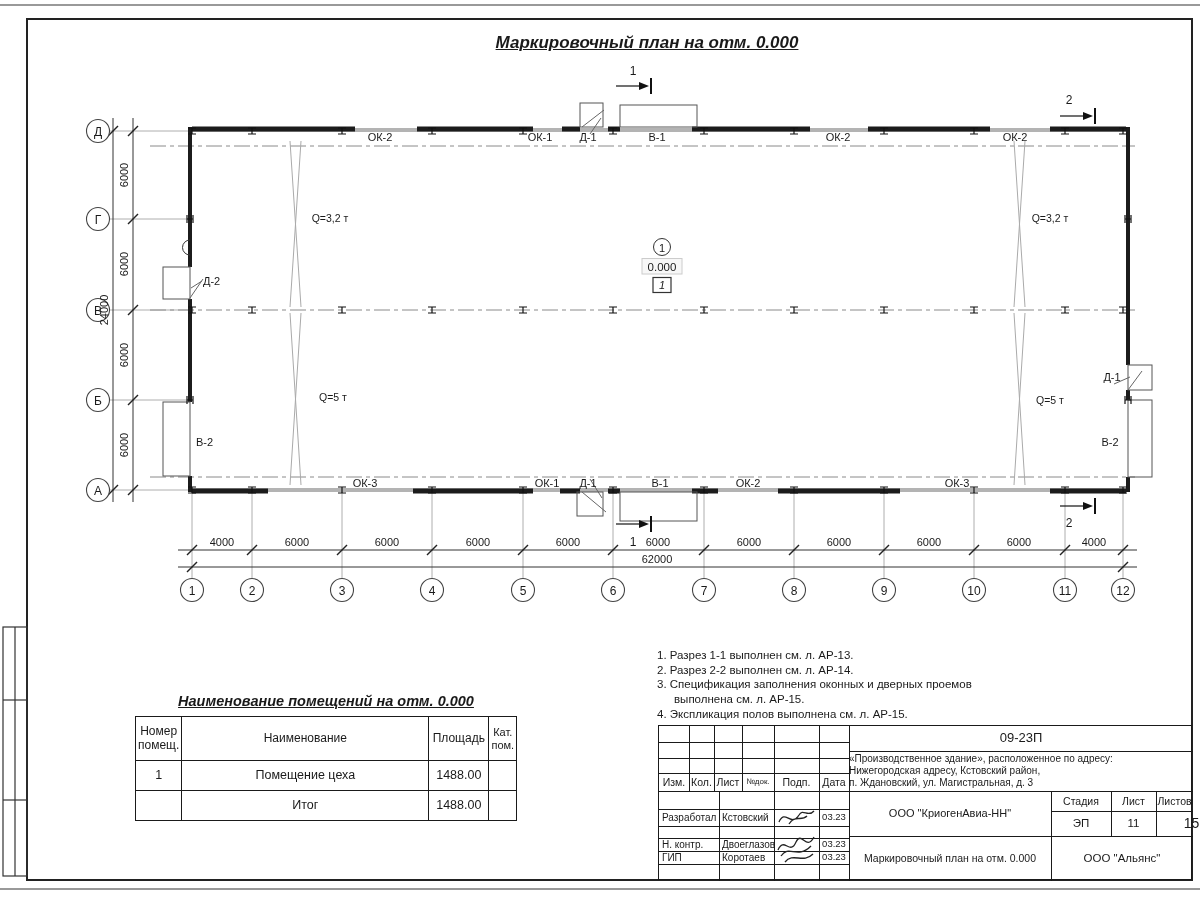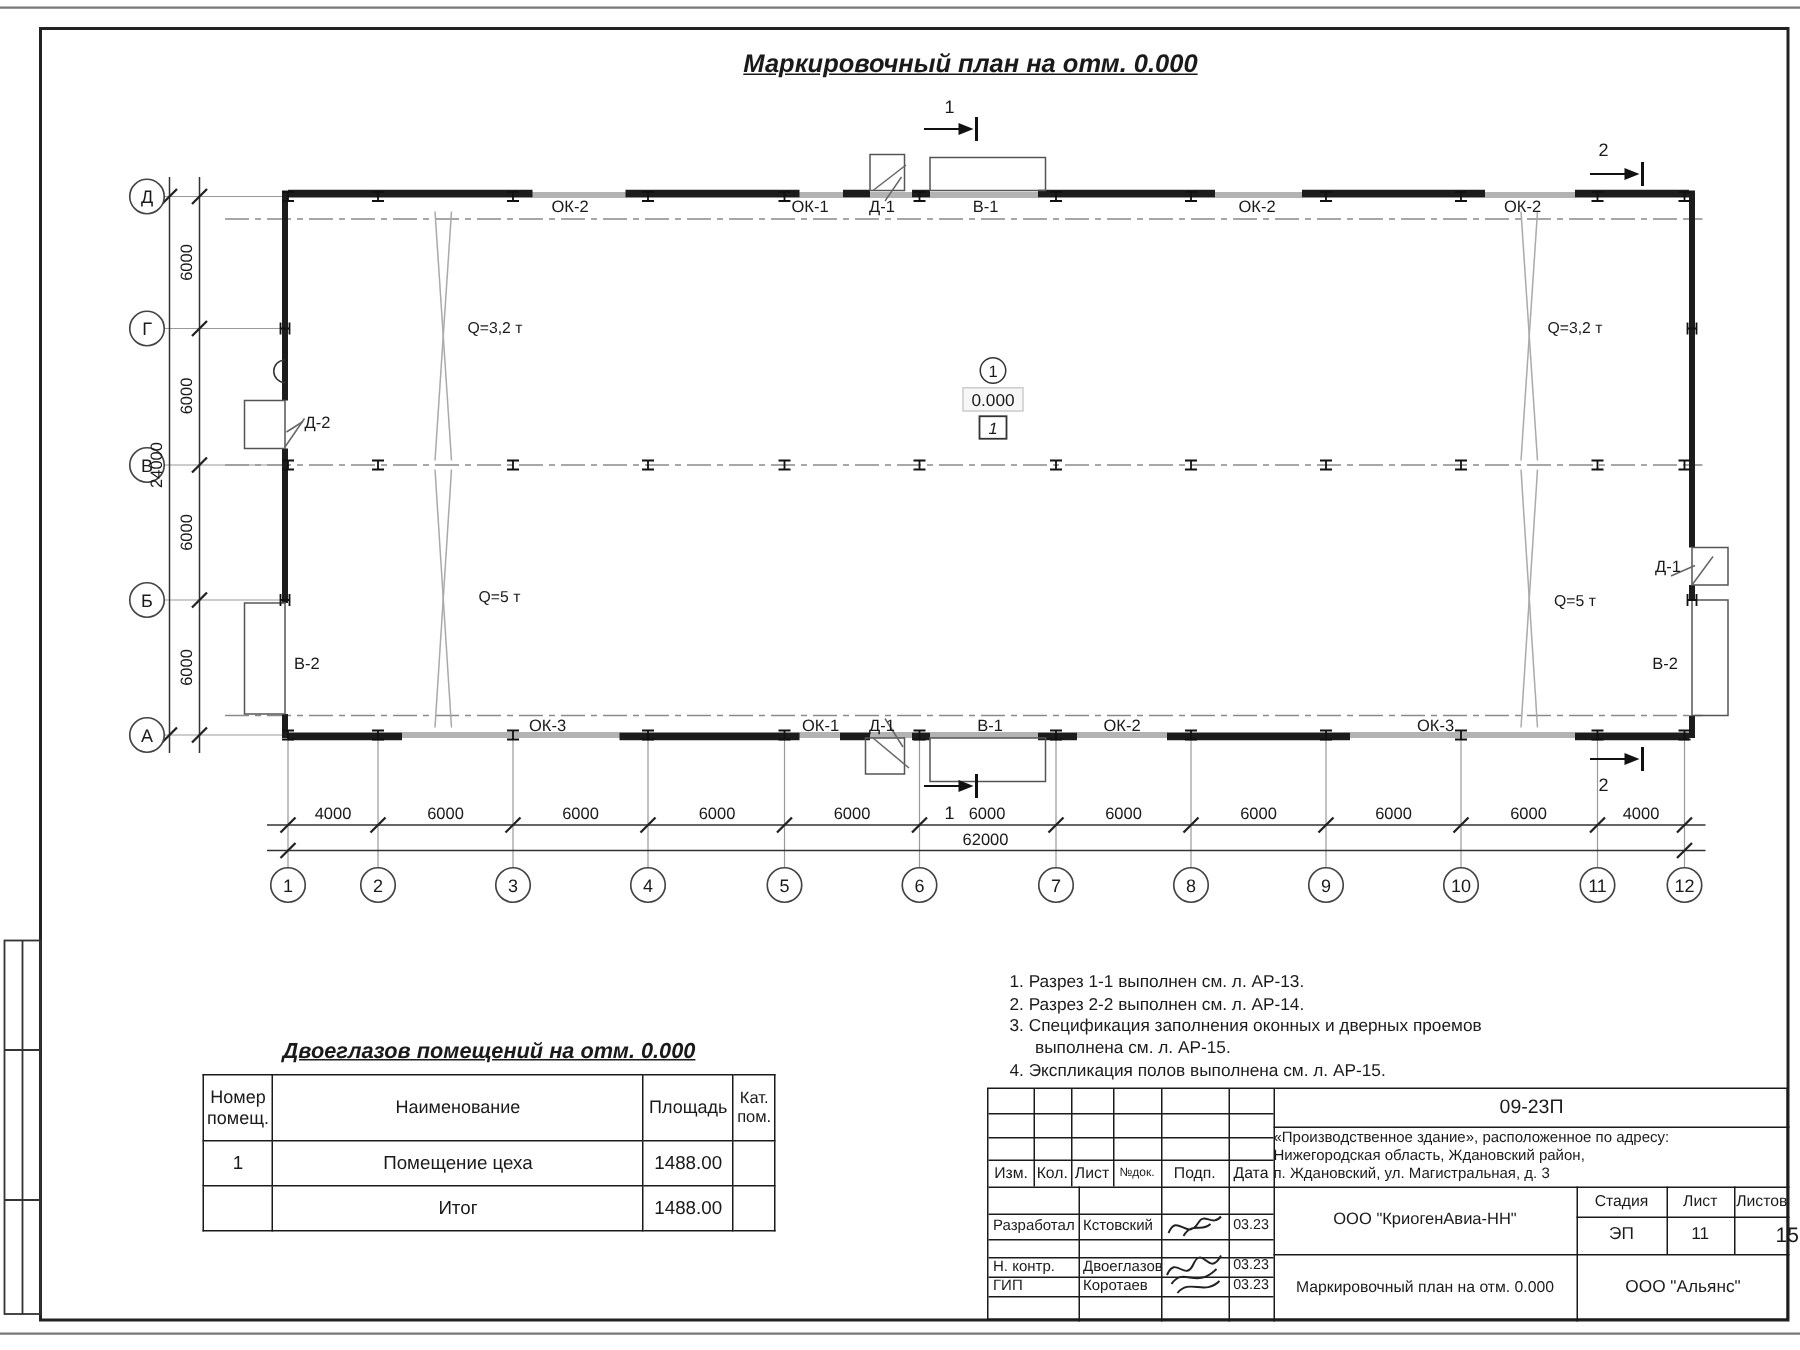--- a/index.html
+++ b/index.html
@@ -10,21 +10,21 @@
   .main-title{position:absolute;left:447px;top:33px;width:400px;text-align:center;
               font-size:17px;font-weight:bold;font-style:italic;text-decoration:underline;}
   .exp-title{position:absolute;left:140px;top:693px;width:372px;text-align:center;
              font-size:14.5px;font-weight:bold;font-style:italic;text-decoration:underline;}
   table.exp{position:absolute;left:135px;top:716px;border-collapse:collapse;table-layout:fixed;
             font-size:12.5px;}
   table.exp td,table.exp th{border:1.5px solid #1a1a1a;font-weight:normal;
             text-align:center;vertical-align:middle;padding:0 2px;line-height:1.15;margin-left:32px;}
   table.exp th{font-size:12px;}
   td.nm{text-align:left;padding-left:8px;}
-  .notes{position:absolute;left:657px;top:648px;width:334px;font-size:11.5px;line-height:1.28;margin-left:16px;}
+  .notes{position:absolute;left:657px;top:648px;width:334px;font-size:11.5px;line-height:1.28;}
   .notes div{padding-left:17px;text-indent:-17px;}
   .tblock{position:absolute;left:658px;top:725px;width:534px;height:155px;
           border:1.8px solid #1a1a1a;box-sizing:border-box;font-size:10.5px;}
   .hl,.vl{position:absolute;background:#1a1a1a;}
   .hl{height:1.3px;}
   .vl{width:1.3px;}
   .tc{position:absolute;display:flex;align-items:center;justify-content:center;
       text-align:center;line-height:1.15;}
   .tl{justify-content:flex-start;padding-left:3px;}
 </style>
@@ -349,21 +349,21 @@
   <g font-size="12" text-anchor="middle">
     <text x="633" y="75">1</text>
     <text x="633" y="546">1</text>
     <text x="1069" y="104">2</text>
     <text x="1069" y="527">2</text>
   </g>
 </svg>
 
 <div class="main-title">Маркировочный план на отм. 0.000</div>
 
-<div class="exp-title">Двоеглазов помещений на отм. 0.000</div>
+<div class="exp-title">Наименование помещений на отм. 0.000</div>
 <table class="exp">
   <colgroup>
         <col style="width:45px">
         <col style="width:247px">
         <col style="width:60px">
         <col style="width:28px">
       </colgroup>
   <tbody>
         <tr style="height:44px">
     <th>Номер помещ.</th>
@@ -438,21 +438,21 @@
   <svg class="abs" style="left:116px;top:80px" width="43" height="62" viewBox="0 0 43 62">
     <g fill="none" stroke="#222" stroke-width="1.3">
       <path d="M4 16 C10 2 16 22 24 9 C28 2 33 12 39 5 M14 18 C20 8 26 16 32 10"></path>
       <path d="M3 44 C9 30 15 50 21 36 C27 24 31 46 39 31 M6 50 C14 38 22 54 36 40 M10 56 C18 46 28 58 38 48"></path>
     </g>
   </svg>
 
   <div class="tc" style="left:190px;top:0;width:344px;height:25px;font-size:13px">09-23П</div>
   <div class="abs" style="left:190px;top:27px;width:344px;text-align:left;font-size:10px;line-height:1.22">
     <div>«Производственное здание», расположенное по адресу:</div>
-    <div>Нижегородская область, Ждановский район,</div>
+    <div>Нижегородская адресу, Кстовский район,</div>
     <div>п. Ждановский, ул. Магистральная, д. 3</div>
   </div>
   <div class="tc" style="left:190px;top:65px;width:202px;height:45px;font-size:11px">ООО "КриогенАвиа-НН"</div>
   <div class="tc" style="left:190px;top:110px;width:202px;height:45px;font-size:10.5px">Маркировочный план на отм. 0.000</div>
   <div class="tc" style="left:392px;top:65px;width:60px;height:20px">Стадия</div>
   <div class="tc" style="left:452px;top:65px;width:45px;height:20px">Лист</div>
   <div class="tc" style="left:497px;top:65px;width:37px;height:20px">Листов</div>
   <div class="tc" style="left:392px;top:85px;width:60px;height:25px;font-size:11.5px">ЭП</div>
   <div class="tc" style="left:452px;top:85px;width:45px;height:25px;font-size:11.5px">11</div>
   <div class="tc" style="left:514px;top:85px;width:37px;height:25px;font-size:14px">15</div>

